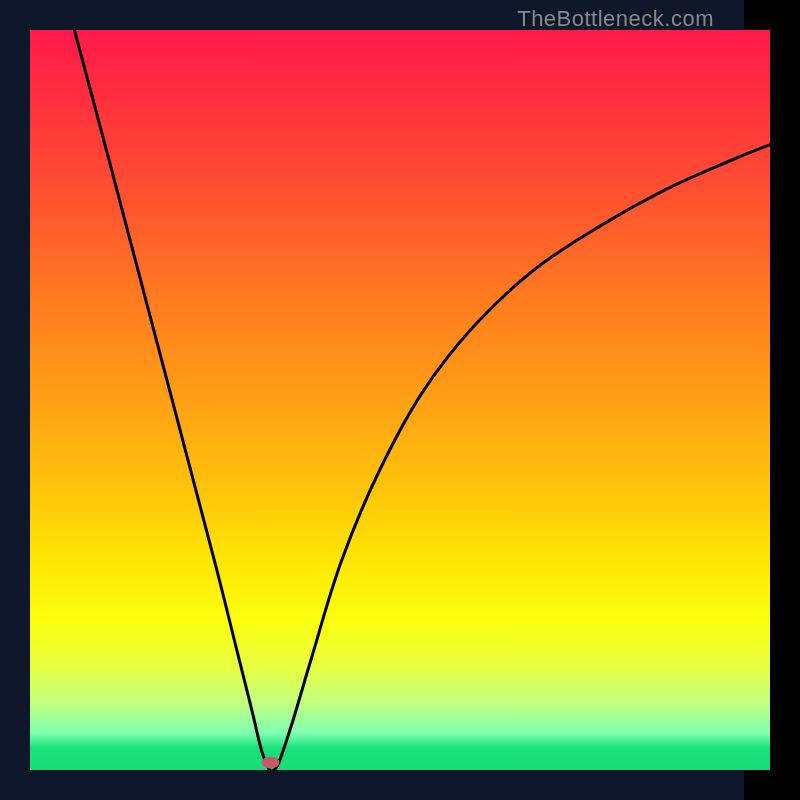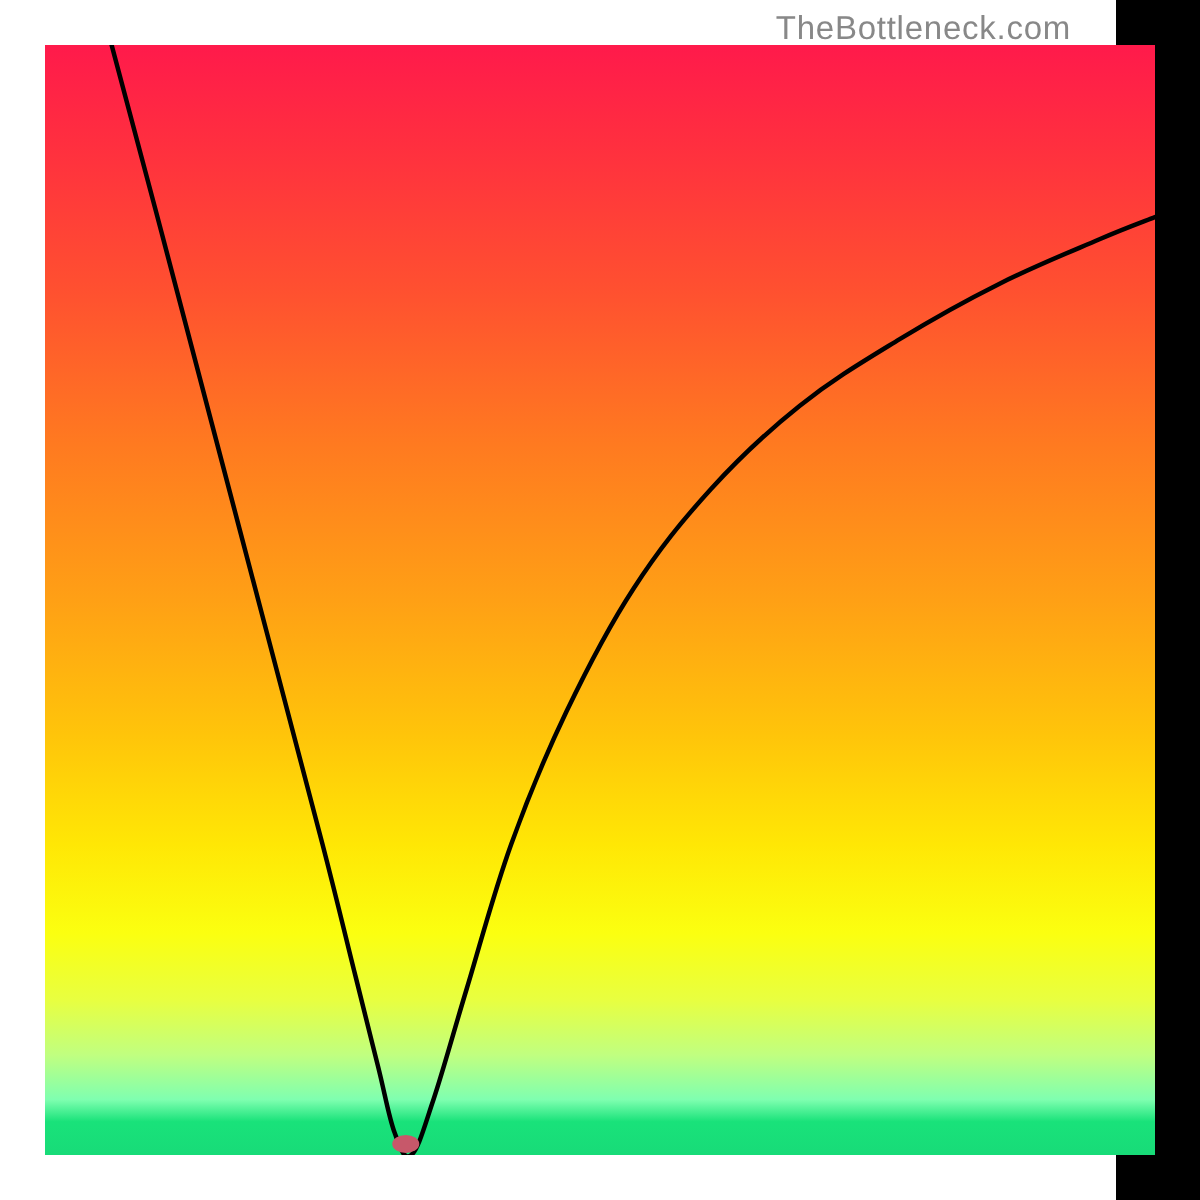--- a/index.html
+++ b/index.html
@@ -8,21 +8,21 @@
     width: 800px;
     height: 800px;
     background: #000;
     font-family: Arial, Helvetica, sans-serif;
     overflow: hidden;
   }
   .frame {
     position: relative;
     width: 744px;
     height: 800px;
-    background: #ffffff;
+    background: #0f172a;
   }
   .plot {
     position: absolute;
     left: 30px;
     top: 30px;
     width: 740px;
     height: 740px;
     background: linear-gradient(to bottom,
       #ff1a4b 0%,
       #ff2f3f 9%,

